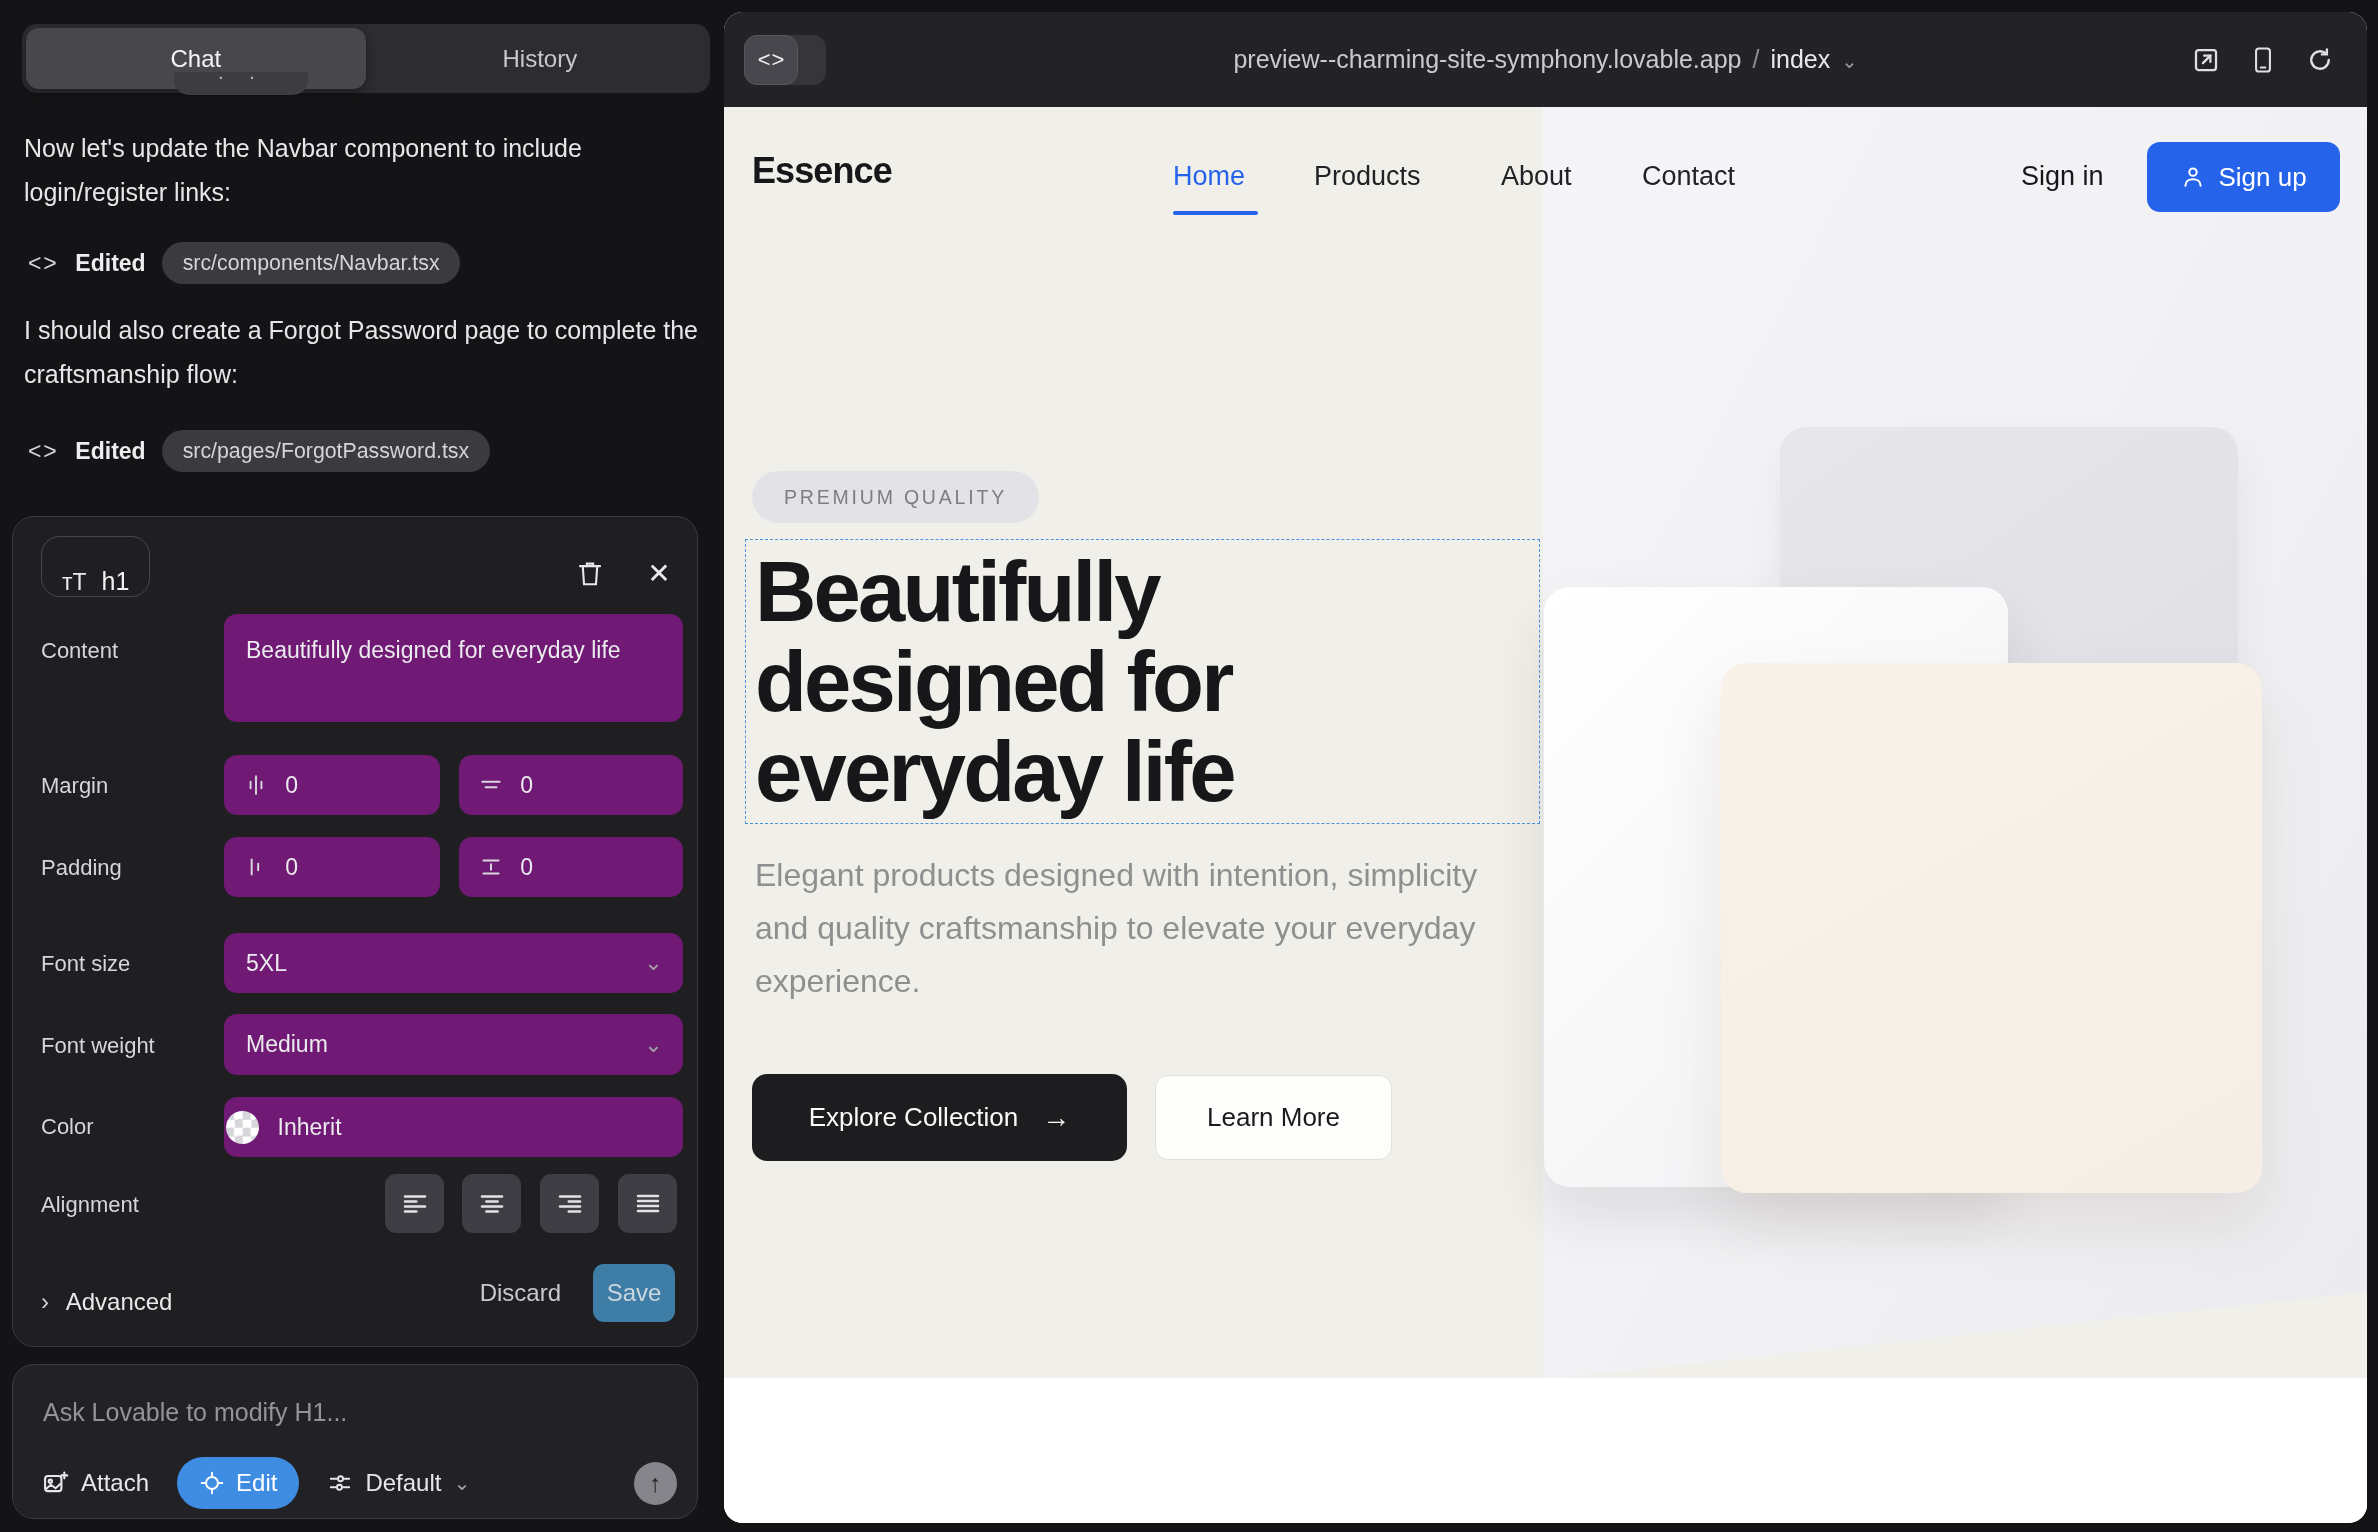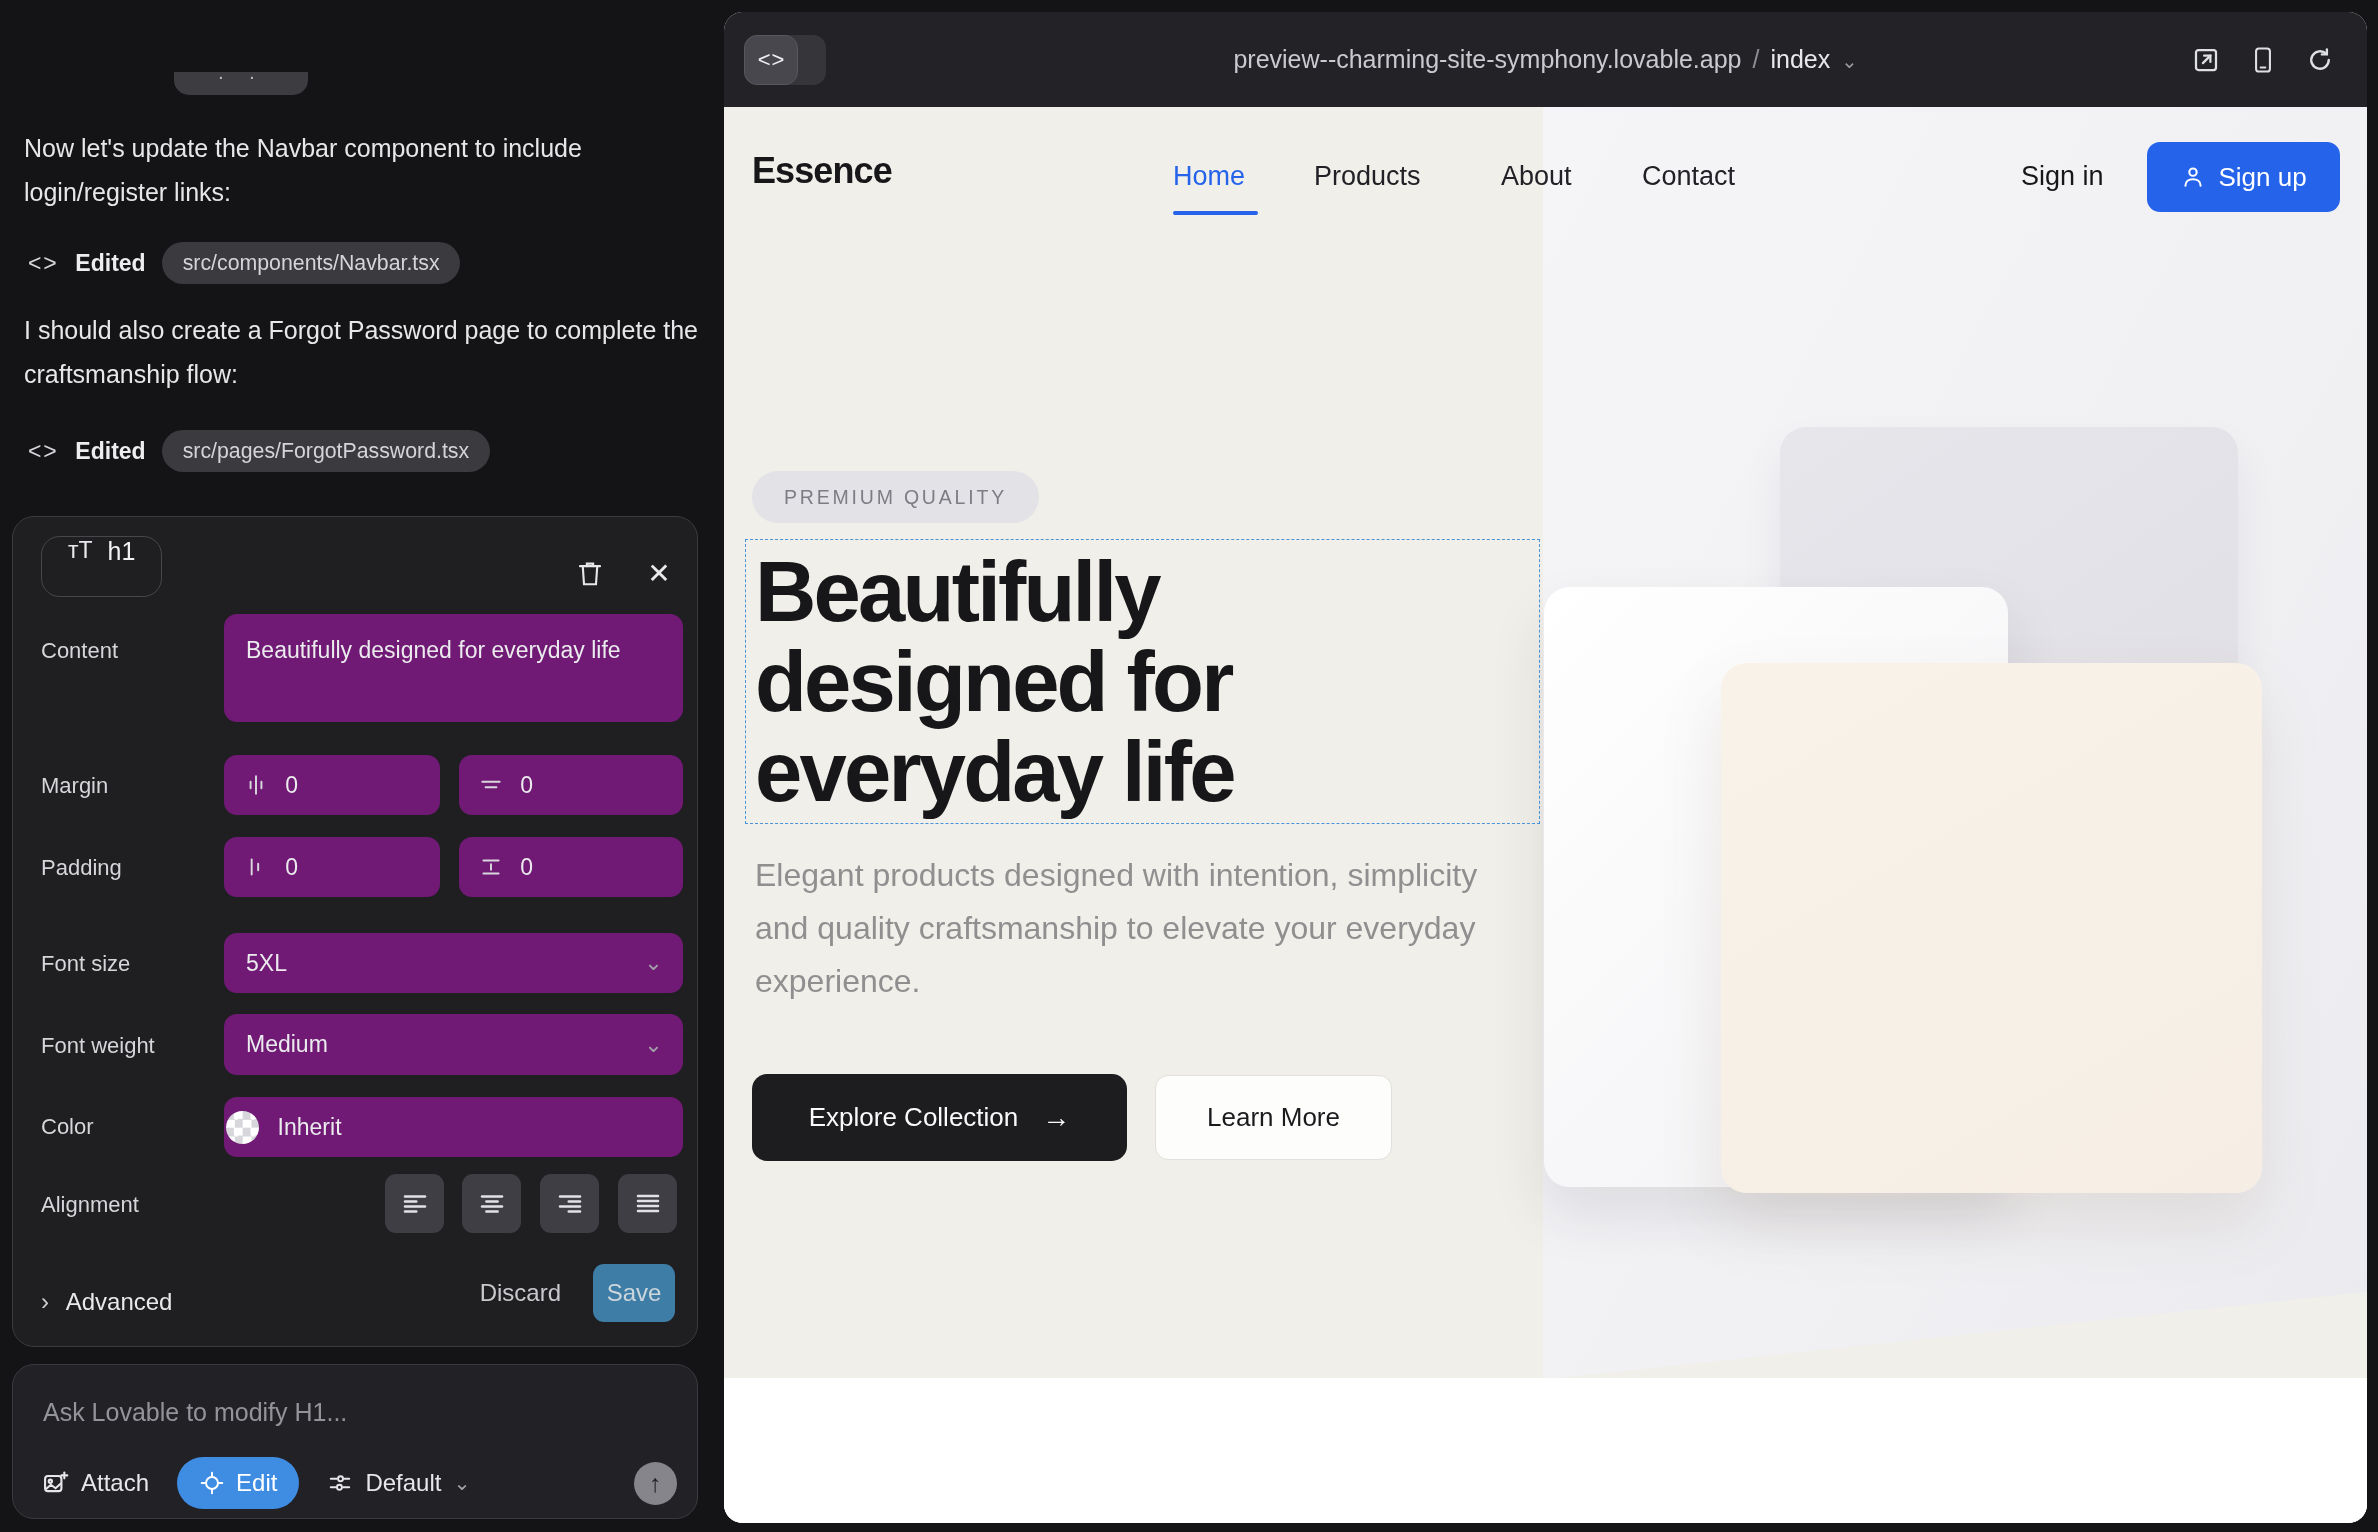--- a/index.html
+++ b/index.html
@@ -32,22 +32,22 @@
     align-items:center; gap:16.7px; }
   .code-glyph { font-size:23px; color:#d4d4d9; letter-spacing:1.9px; }
   .edited-label { font-size:23px; font-weight:700; color:#ededf0; }
   .file-pill { background:#3a3a3f; border-radius:927px; padding:8.3px 20.4px;
     font-size:21.3px; color:#d4d4d9; }
 
   
   .editor { position:absolute; left:12px; top:516px; width:686px; height:831px;
     background:#1f1f22; border:1.9px solid #3a3a40; border-radius:22px; }
   .tag-pill { position:absolute; left:28px; top:18.6px; height:61px;
-    border:1.9px solid #47474d; border-radius:18.6px; display:flex; align-items:flex-start;
-    gap:15px; padding:0 26px; }
+    border:1.9px solid #47474d; border-radius:18.6px; display:flex; align-items:flex-end;
+    gap:15px; padding:0 20px; }
   .type-glyph { font-size:23px; color:#e9e9ec; }
   .tag-name { font-size:25px; color:#f2f2f4; }
   .icon-btn { position:absolute; width:48px; height:48px; top:32px; display:flex;
     align-items:center; justify-content:center; border-radius:9.3px; }
   .close-glyph { font-size:28px; color:#e9e9ec; }
 
   .fld-label { position:absolute; left:28px; font-size:22px; color:#d6d6da; line-height:30px; }
   .field { position:absolute; background:#701a75; border-radius:13px;
     display:flex; align-items:center; color:#ebebee; font-size:23px; }
   .textarea { left:211px; top:97px; width:459px; height:108px; padding:16.7px 22px;
@@ -146,20 +146,24 @@
     background:#fdfdfc; border:1.9px solid #e2e0db; border-radius:13px;
     display:flex; align-items:center; justify-content:center; color:#1b1b1e; font-size:26px; }
   .arrow { font-size:28px; }
   svg { display:block; }
 </style>
 </head>
 <body>
 
 <div class="sidebar">
 
+  <div class="tabbar">
+    <div class="tab active">Chat</div>
+    <div class="tab">History</div>
+  </div>
 
   <div class="scroll-pill">· ·</div>
 
   <div class="chat-msg" style="top:126px;">Now let's update the Navbar component to include login/register links:</div>
 
   <div class="edited-row" style="top:239px;">
     <span class="code-glyph">&lt;&gt;</span>
     <span class="edited-label">Edited</span>
     <span class="file-pill">src/components/Navbar.tsx</span>
   </div>

